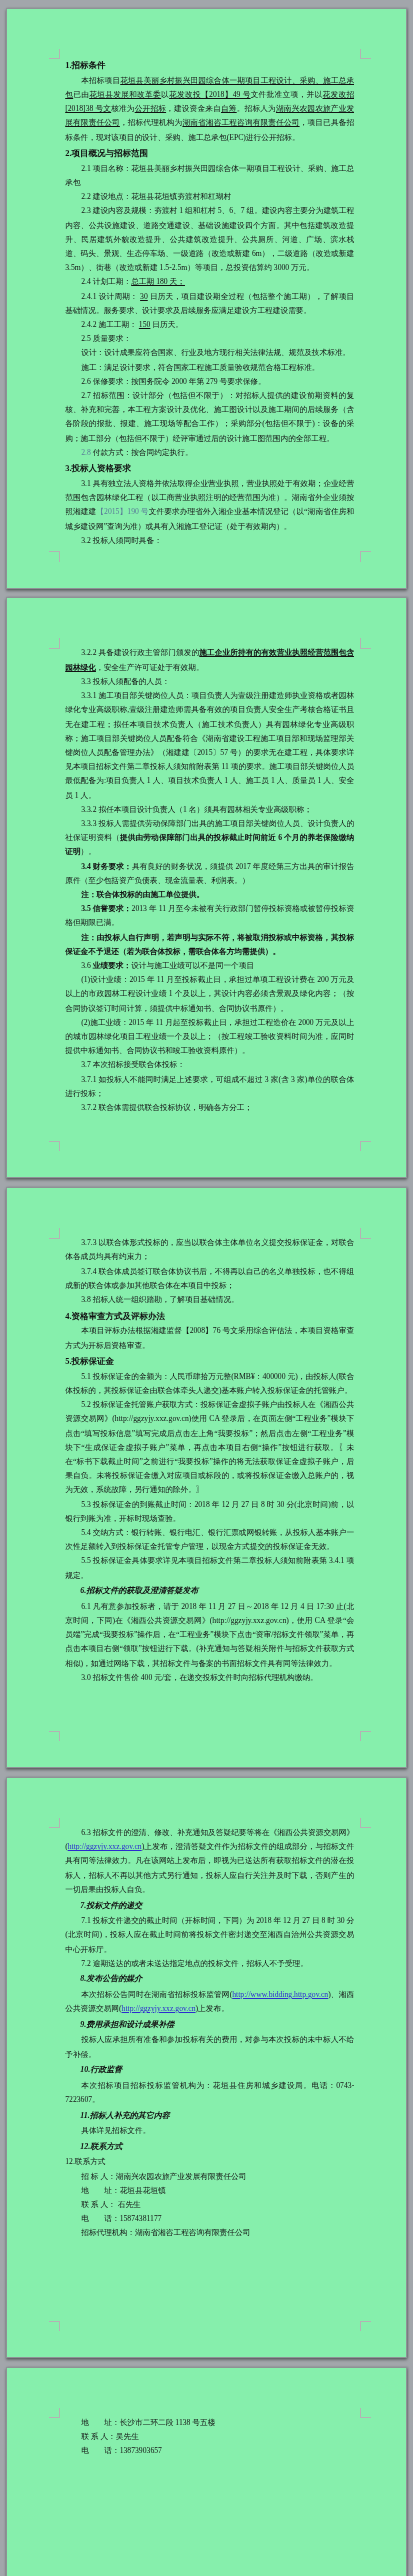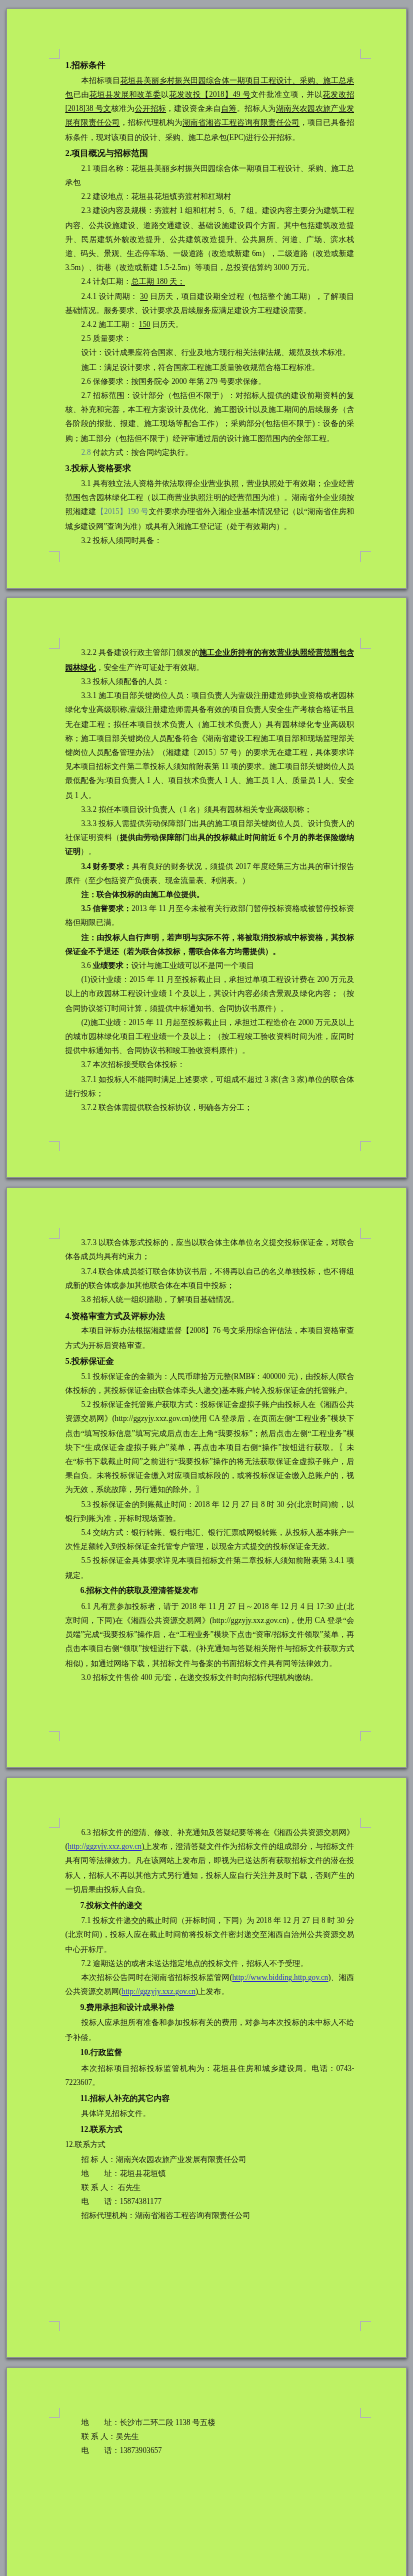--- a/index.html
+++ b/index.html
@@ -3,34 +3,34 @@
 <meta charset="utf-8">
 <style>
   html,body{margin:0;padding:0;}
   body{
     width:414px;height:2776px;overflow:hidden;
     background:#a2a6ab;
     font-family:"Liberation Serif","DejaVu Serif",serif;
   }
   .canvas{position:relative;padding:7.7px 6.7px 0 6.2px;}
   .page{
-    position:relative;width:401px;height:581px;background:#bef264;
+    position:relative;width:401px;height:581px;background:#86efac;
     margin-bottom:8.8px;overflow:hidden;
     border:0.5px solid #8e9296;box-sizing:border-box;
     box-shadow:0 1.5px 2.6px rgba(0,0,0,.38),1px 0 2.1px rgba(0,0,0,.18);
   }
   .page.cut{height:409px;margin-bottom:0;}
   .content{
     position:absolute;left:58px;right:52px;top:48px;bottom:29px;
     font-size:7.7px;line-height:14.2px;color:#121212;text-align:justify;
     overflow:hidden;
   }
   .para{text-indent:16px;}
   .heading{font-weight:bold;font-size:8.5px;line-height:16px;text-indent:0;margin:0.5px 0;}
-  .heading.h-ind{text-indent:15px;}
+  .heading.h-ind{text-indent:15px;font-style:italic;}
   .heading.h-sm{font-size:8px;}
   .para.noind{text-indent:0;}
   .sg-t{}
   .sg-u{text-decoration:underline;}
   .sg-b{font-weight:bold;}
   .sg-bu{font-weight:bold;text-decoration:underline;}
   .sg-lk{color:#2c2cd0;text-decoration:underline;}
   .sg-n{color:#5a7d99;}
   
   .mark{position:absolute;width:10.3px;height:9.3px;pointer-events:none;}
@@ -117,20 +117,21 @@
     <div class="page">
       <div class="mark tl"></div>
       <div class="mark tr"></div>
       <div class="mark bl"></div>
       <div class="mark br"></div>
       <div class="content">
         <div class="para "><span class="sg-t">6.3 招标文件的澄清、修改、补充通知及答疑纪要等将在《湘西公共资源交易网》(</span><span class="sg-lk">http://ggzyjy.xxz.gov.cn</span><span class="sg-t">)上发布，澄清答疑文件作为招标文件的组成部分，与招标文件具有同等法律效力。凡在该网站上发布后，即视为已送达所有获取招标文件的潜在投标人，招标人不再以其他方式另行通知，投标人应自行关注并及时下载，否则产生的一切后果由投标人自负。</span></div>
         <div class="heading h-ind h-sm">7.投标文件的递交</div>
         <div class="para "><span class="sg-t">7.1 投标文件递交的截止时间（开标时间，下同）为 2018 年 12 月 27 日 8 时 30 分(北京时间)，投标人应在截止时间前将投标文件密封递交至湘西自治州公共资源交易中心开标厅。</span></div>
         <div class="para "><span class="sg-t">7.2 逾期送达的或者未送达指定地点的投标文件，招标人不予受理。</span></div>
+        <div class="heading h-ind h-sm">8.发布公告的媒介</div>
         <div class="para "><span class="sg-t">本次招标公告同时在湖南省招标投标监管网(</span><span class="sg-lk">http://www.bidding.http.gov.cn</span><span class="sg-t">)、湘西公共资源交易网(</span><span class="sg-lk">http://ggzyjy.xxz.gov.cn</span><span class="sg-t">)上发布。</span></div>
         <div class="heading h-ind h-sm">9.费用承担和设计成果补偿</div>
         <div class="para "><span class="sg-t">投标人应承担所有准备和参加投标有关的费用，对参与本次投标的未中标人不给予补偿。</span></div>
         <div class="heading h-ind h-sm">10.行政监督</div>
         <div class="para "><span class="sg-t">本次招标项目招标投标监管机构为：花垣县住房和城乡建设局。电话：0743-7223607。</span></div>
         <div class="heading h-ind h-sm">11.招标人补充的其它内容</div>
         <div class="para "><span class="sg-t">具体详见招标文件。</span></div>
         <div class="heading h-ind h-sm">12.联系方式</div>
         <div class="para noind"><span class="sg-t">12.联系方式</span></div>
         <div class="para "><span class="sg-t">招 标 人：湖南兴农园农旅产业发展有限责任公司</span></div>

